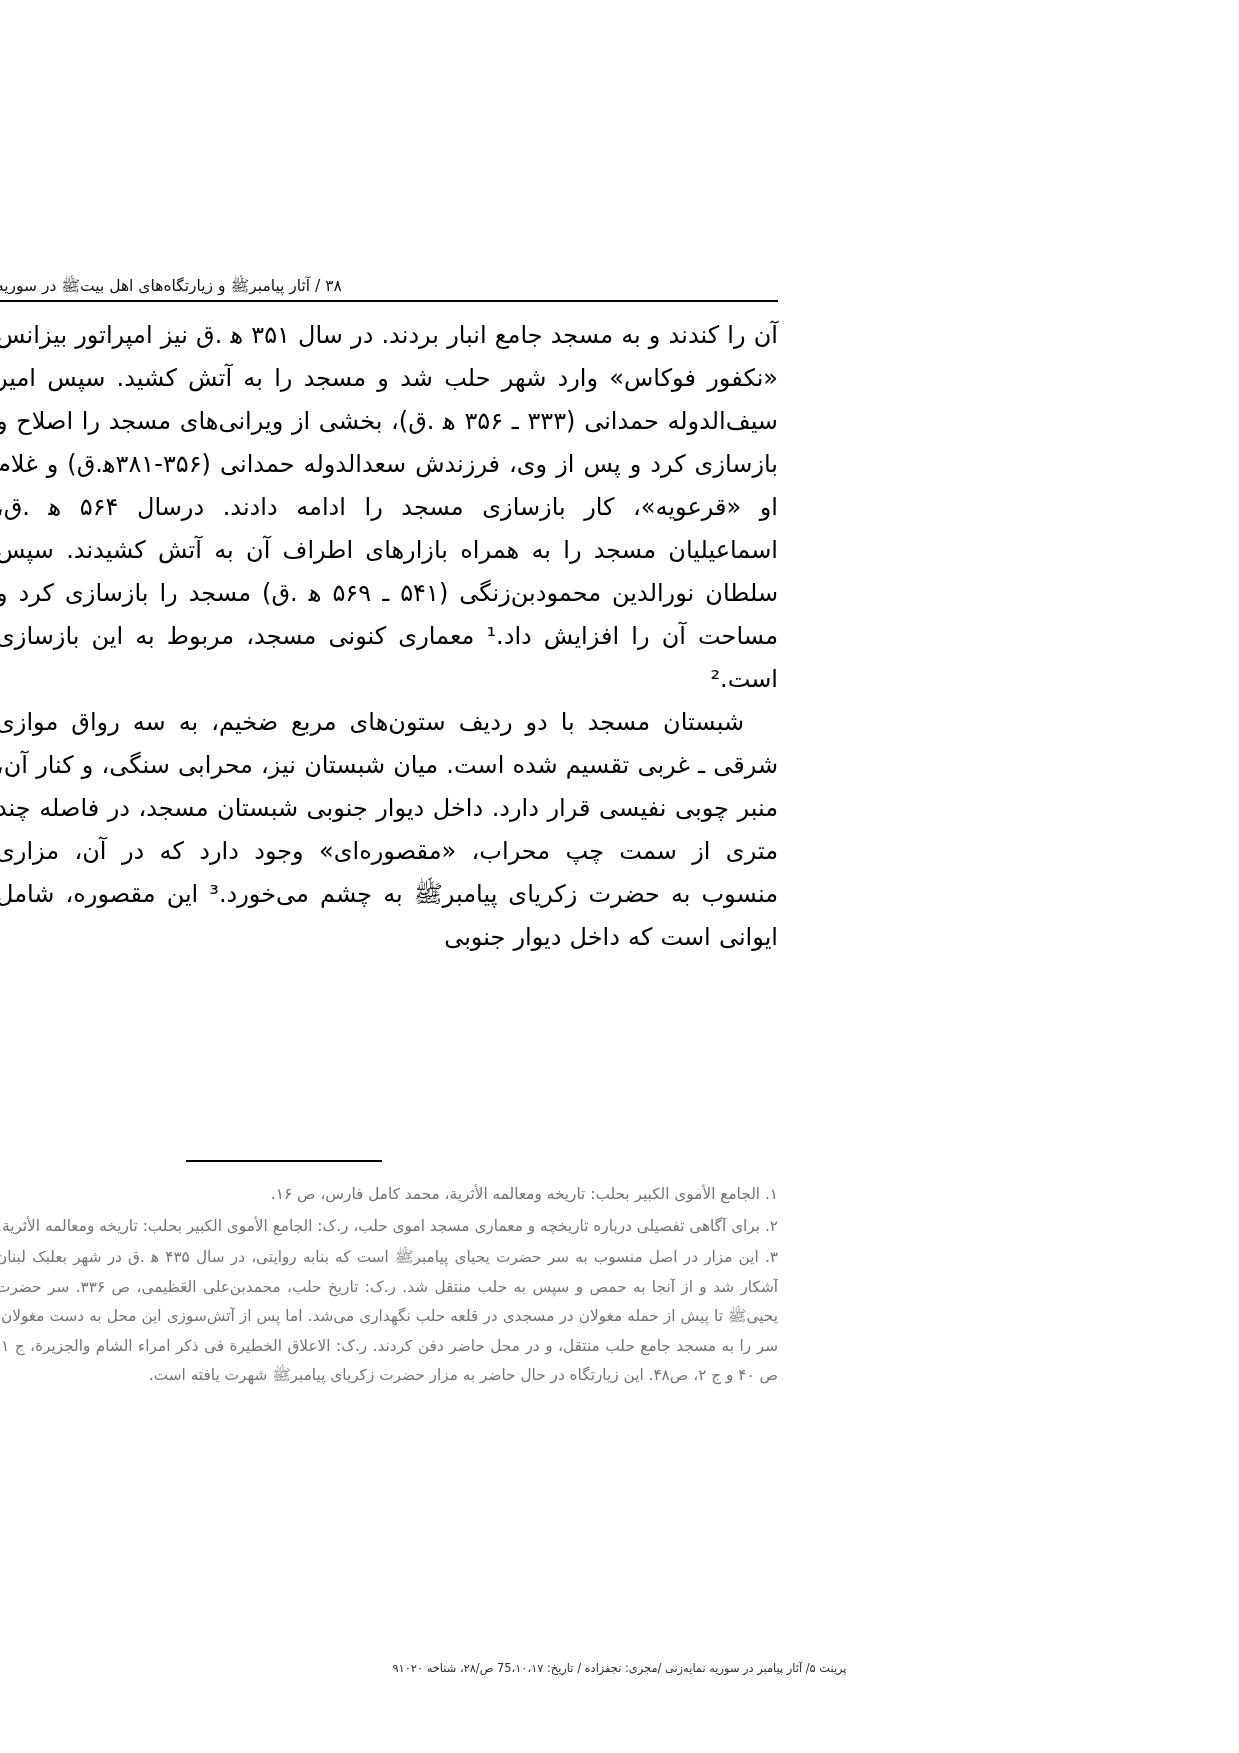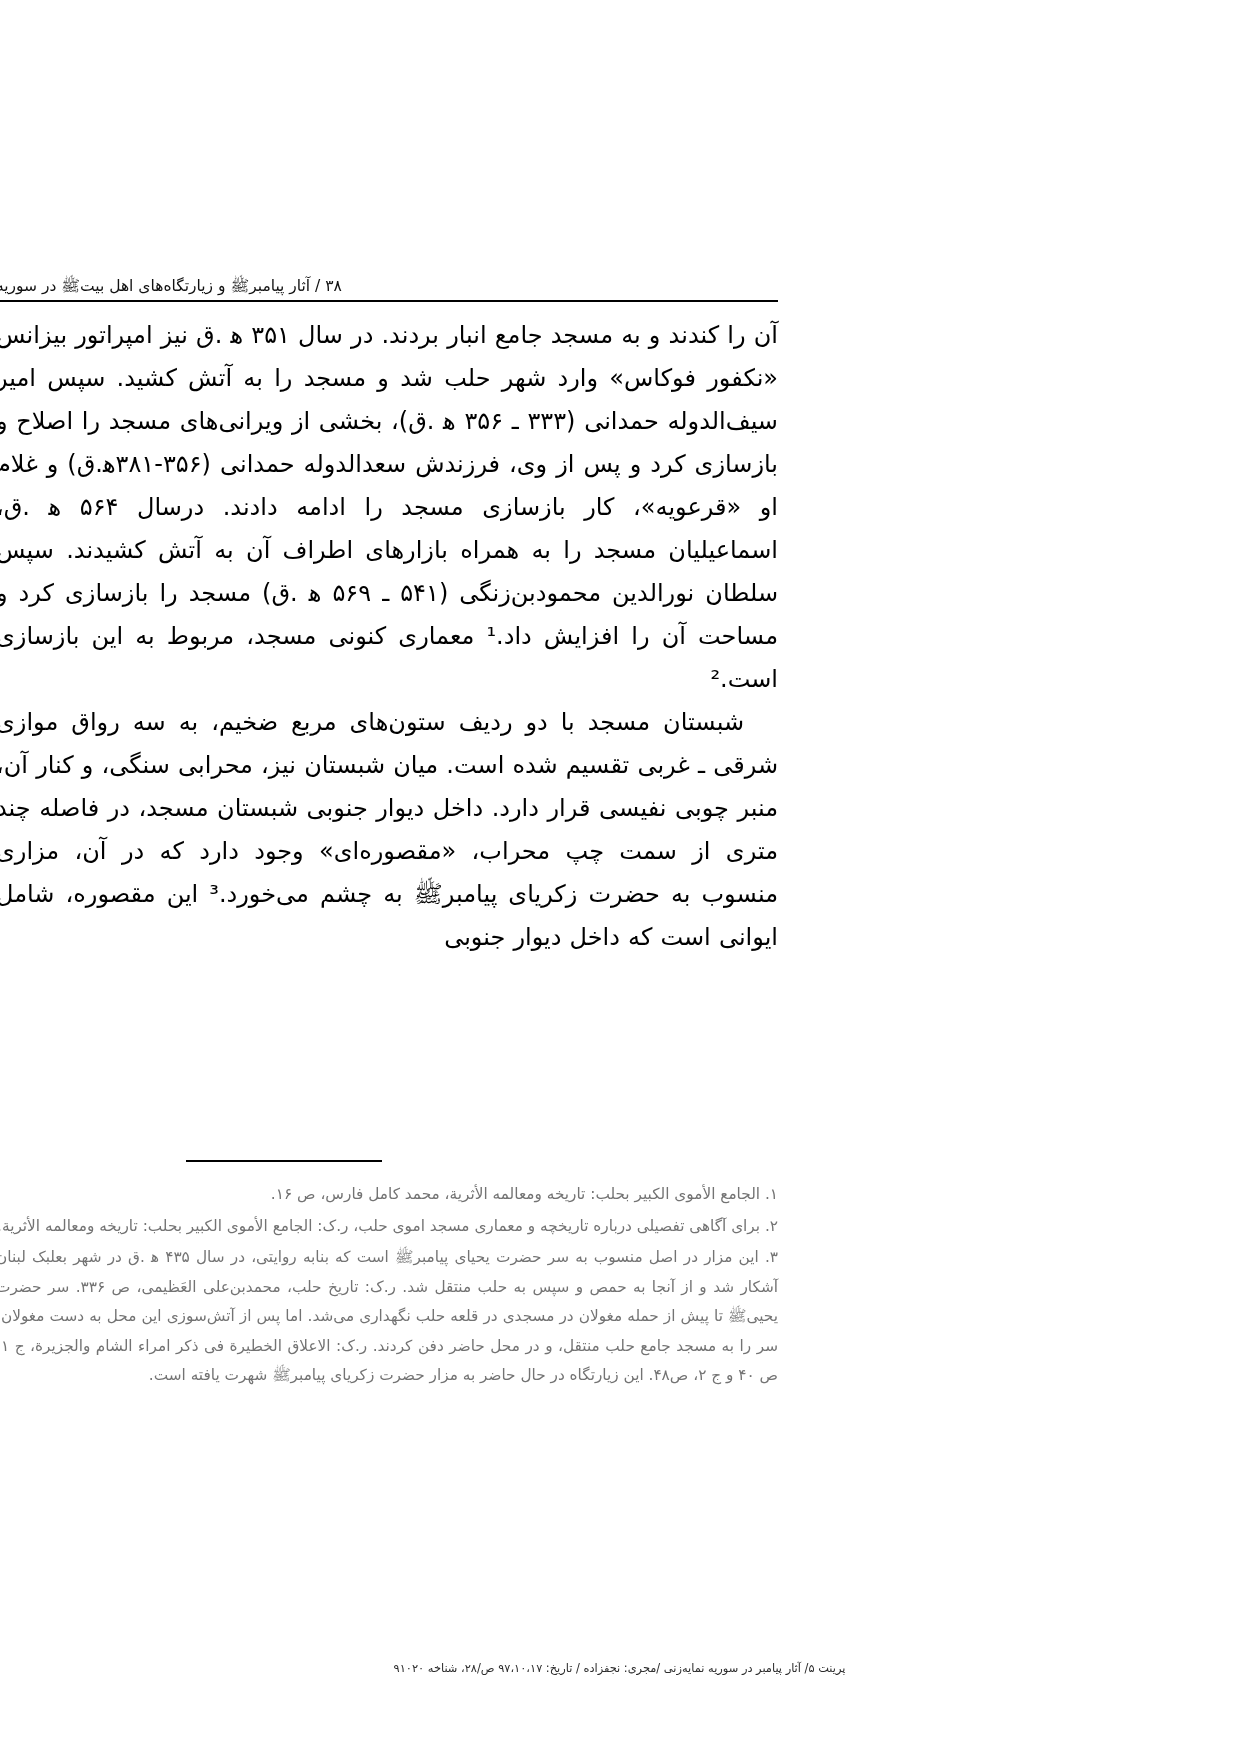--- a/index.html
+++ b/index.html
@@ -135,15 +135,15 @@
   </div>
 
   <div class="fn-rule"></div>
 
   <div class="footnotes">
     <p>۱. الجامع الأموی الکبیر بحلب: تاریخه ومعالمه الأثریة، محمد کامل فارس، ص ۱۶.</p>
     <p>۲. برای آگاهی تفصیلی درباره تاریخچه و معماری مسجد اموی حلب، ر.ک: الجامع الأموی الکبیر بحلب: تاریخه ومعالمه الأثریة.</p>
     <p>۳. این مزار در اصل منسوب به سر حضرت یحیای پیامبرﷺ است که بنابه روایتی، در سال ۴۳۵ ه‍ .ق در شهر بعلبک لبنان آشکار شد و از آنجا به حمص و سپس به حلب منتقل شد. ر.ک: تاریخ حلب، محمدبن‌علی العَظیمی، ص ۳۳۶. سر حضرت یحییﷺ تا پیش از حمله مغولان در مسجدی در قلعه حلب نگهداری می‌شد. اما پس از آتش‌سوزی این محل به دست مغولان، سر را به مسجد جامع حلب منتقل، و در محل حاضر دفن کردند. ر.ک: الاعلاق الخطیرة فی ذکر امراء الشام والجزیرة، ج ۱، ص ۴۰ و ج ۲، ص۴۸. این زیارتگاه در حال حاضر به مزار حضرت زکریای پیامبرﷺ شهرت یافته است.</p>
   </div>
 
-  <div class="slug">پرینت ۵/ آثار پیامبر در سوریه نمایه‌زنی /مجری: نجفزاده / تاریخ: ۹۷،۱۰،۱۷ ص/۲۸، شناخه ۹۱۰۲۰</div>
+  <div class="slug">پرینت ۵/ آثار پیامبر در سوریه نمایه‌زنی /مجری: نجفزاده / تاریخ: 75،۱۰،۱۷ ص/۲۸، شناخه ۹۱۰۲۰</div>
 
 </div>
 
 </body></html>

